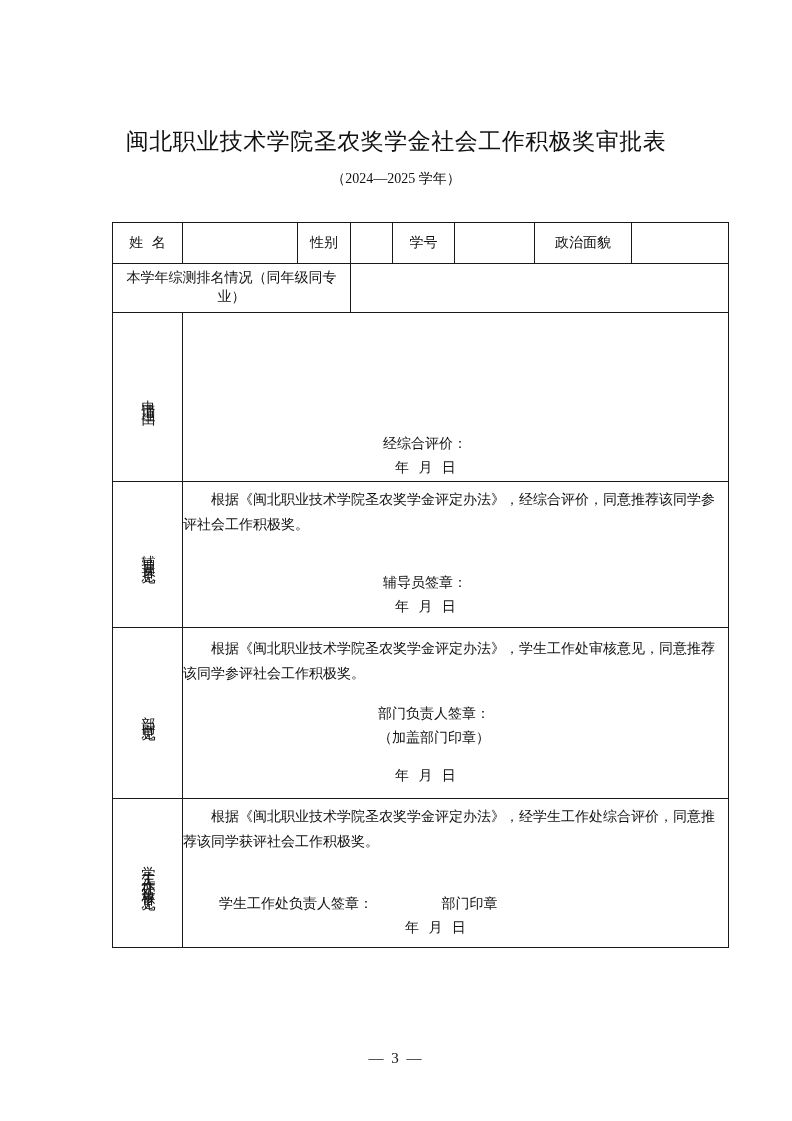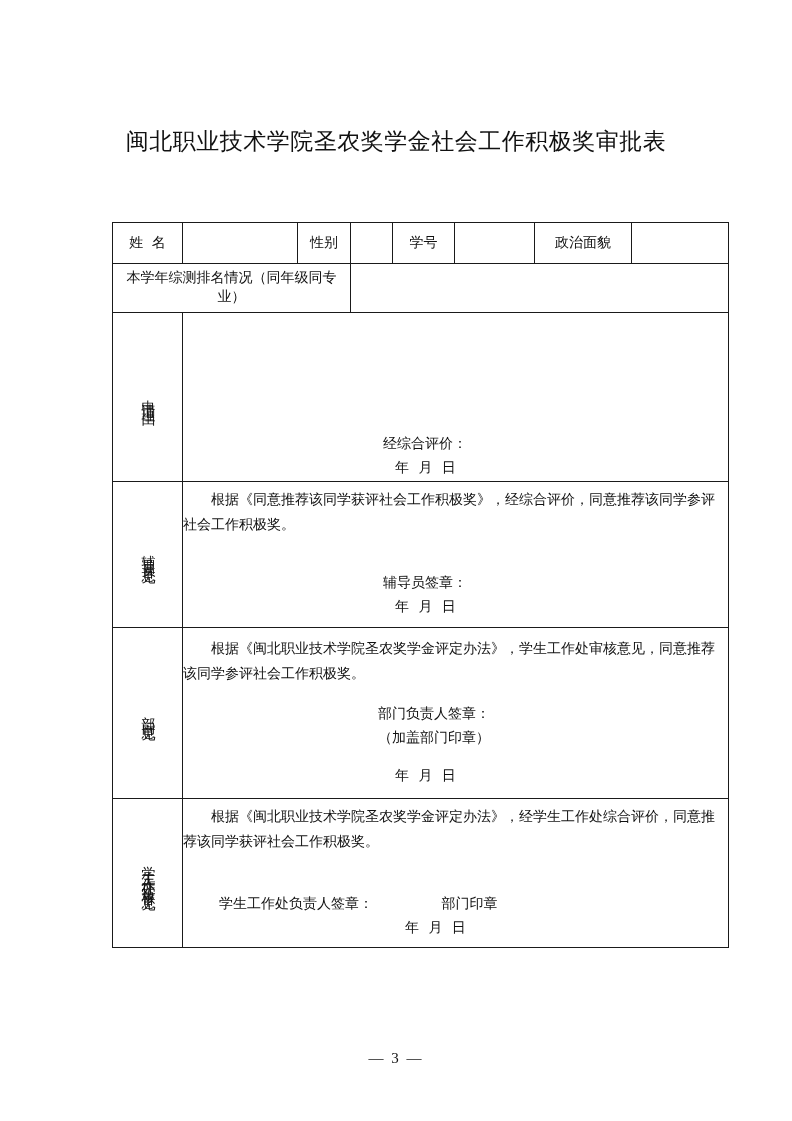--- a/index.html
+++ b/index.html
@@ -141,20 +141,21 @@
     justify-content: center;
     height: 100%;
   }
 </style>
 </head>
 <body>
 
 <div class="page">
 
   <div class="doc-title">闽北职业技术学院圣农奖学金社会工作积极奖审批表</div>
+  <div class="doc-subtitle">（2024—2025 学年）</div>
 
 
   <table class="form">
     <colgroup>
       <col style="width:70px">
       <col style="width:115px">
       <col style="width:53px">
       <col style="width:42px">
       <col style="width:62px">
       <col style="width:80px">
@@ -195,21 +196,21 @@
       </td>
     </tr>
 
     <tr>
       <td class="lbl-vert" style="height:145px">
         <div class="vert-wrap">
           <span class="vert-label">辅导员意见</span>
         </div>
       </td>
       <td class="body-cell" colspan="7">
-        <p class="para">根据《同意推荐该同学获评社会工作积极奖》，经综合评价，同意推荐该同学参评社会工作积极奖。</p>
+        <p class="para">根据《闽北职业技术学院圣农奖学金评定办法》，经综合评价，同意推荐该同学参评社会工作积极奖。</p>
         <div class="sign-block" style="margin-top:34px">
           <div class="sign-line indent-center">辅导员签章：</div>
           <div class="sign-line indent-date">年    月    日</div>
         </div>
       </td>
     </tr>
 
     <tr>
       <td class="lbl-vert" style="height:170px">
         <div class="vert-wrap">

